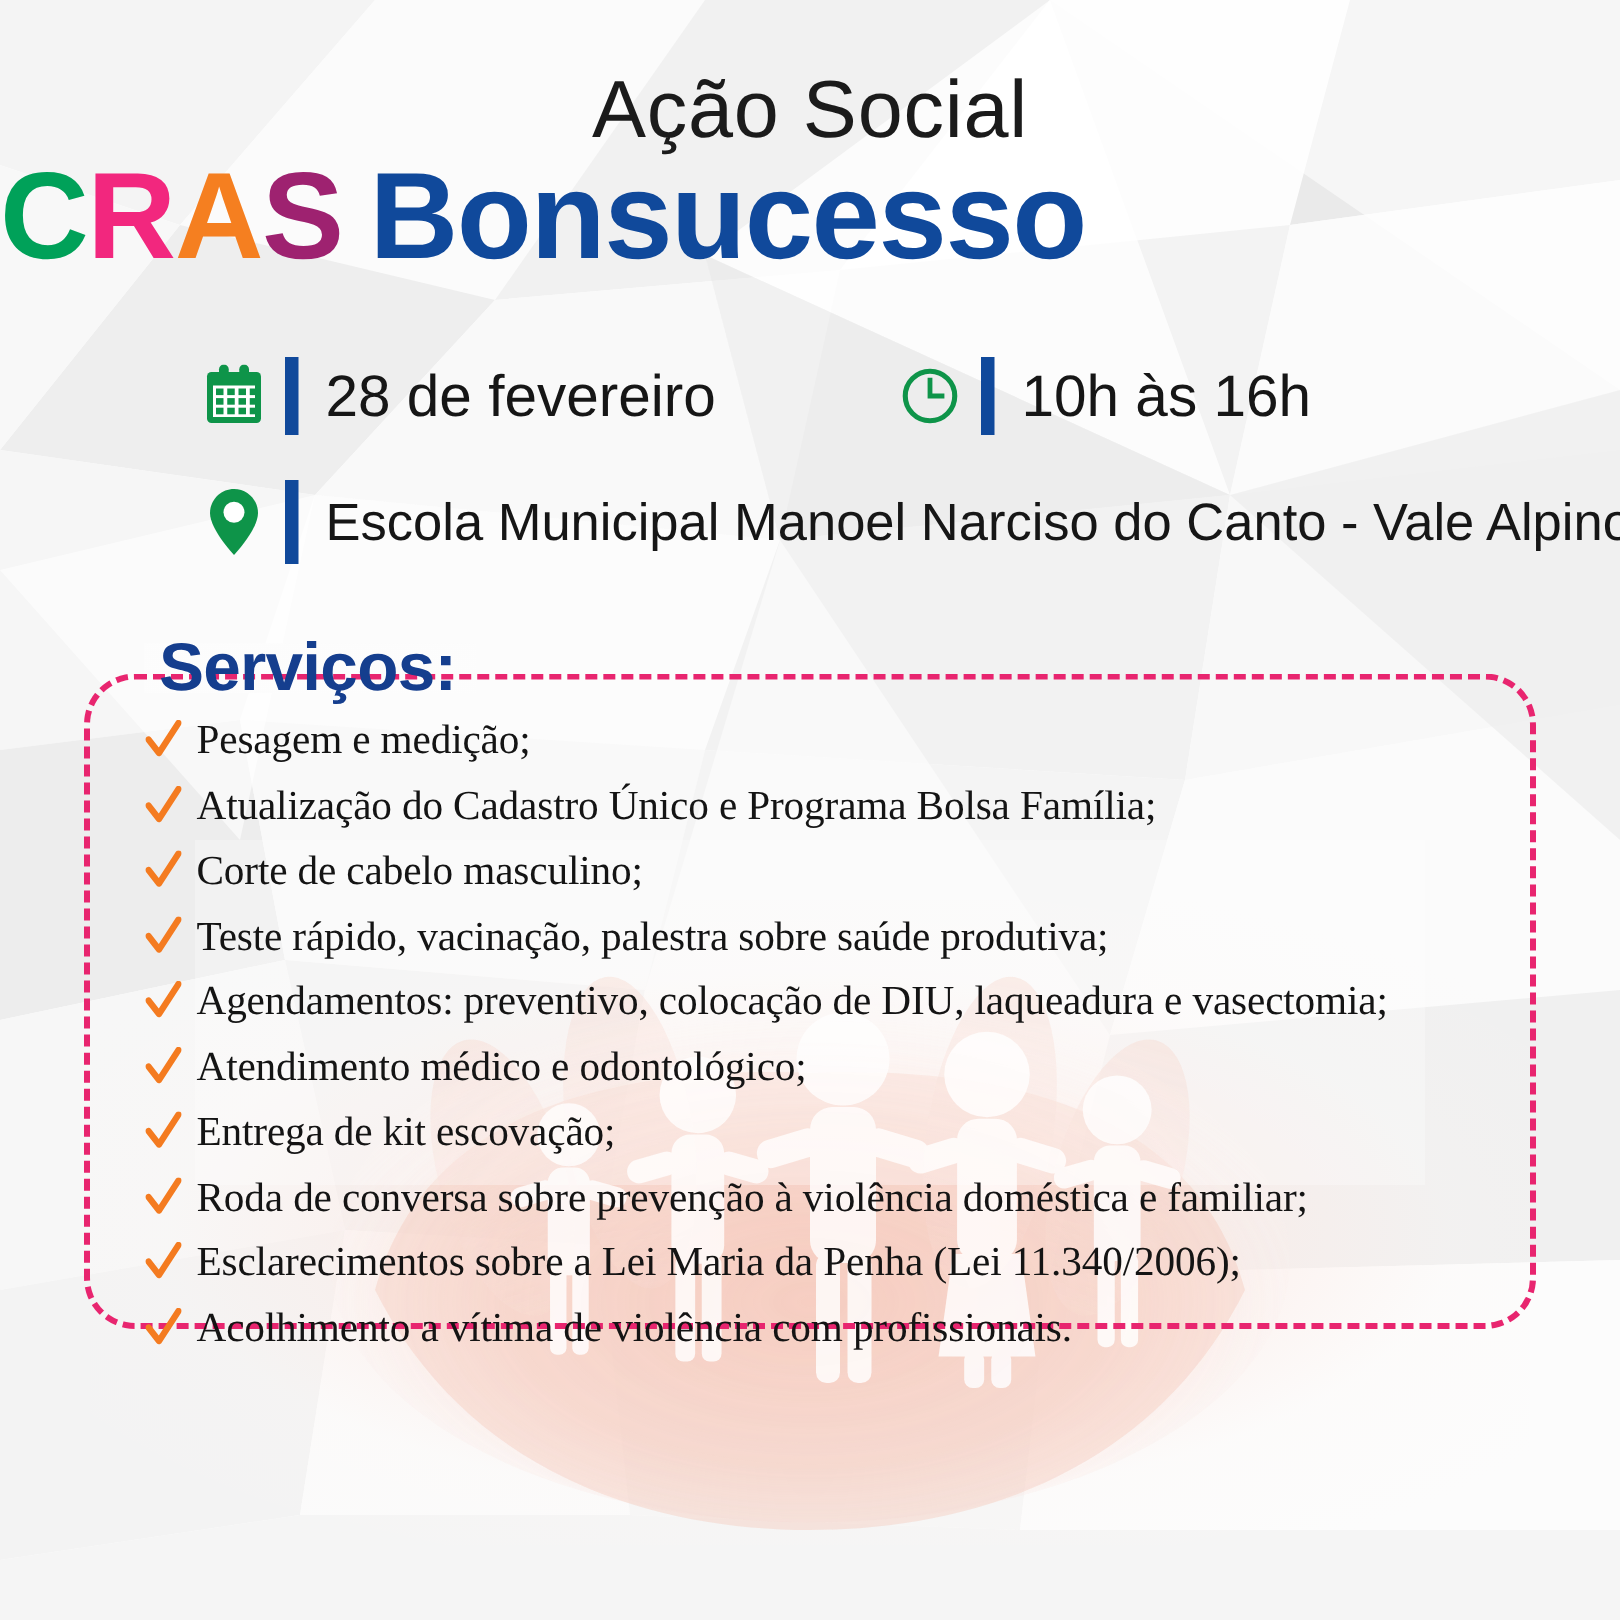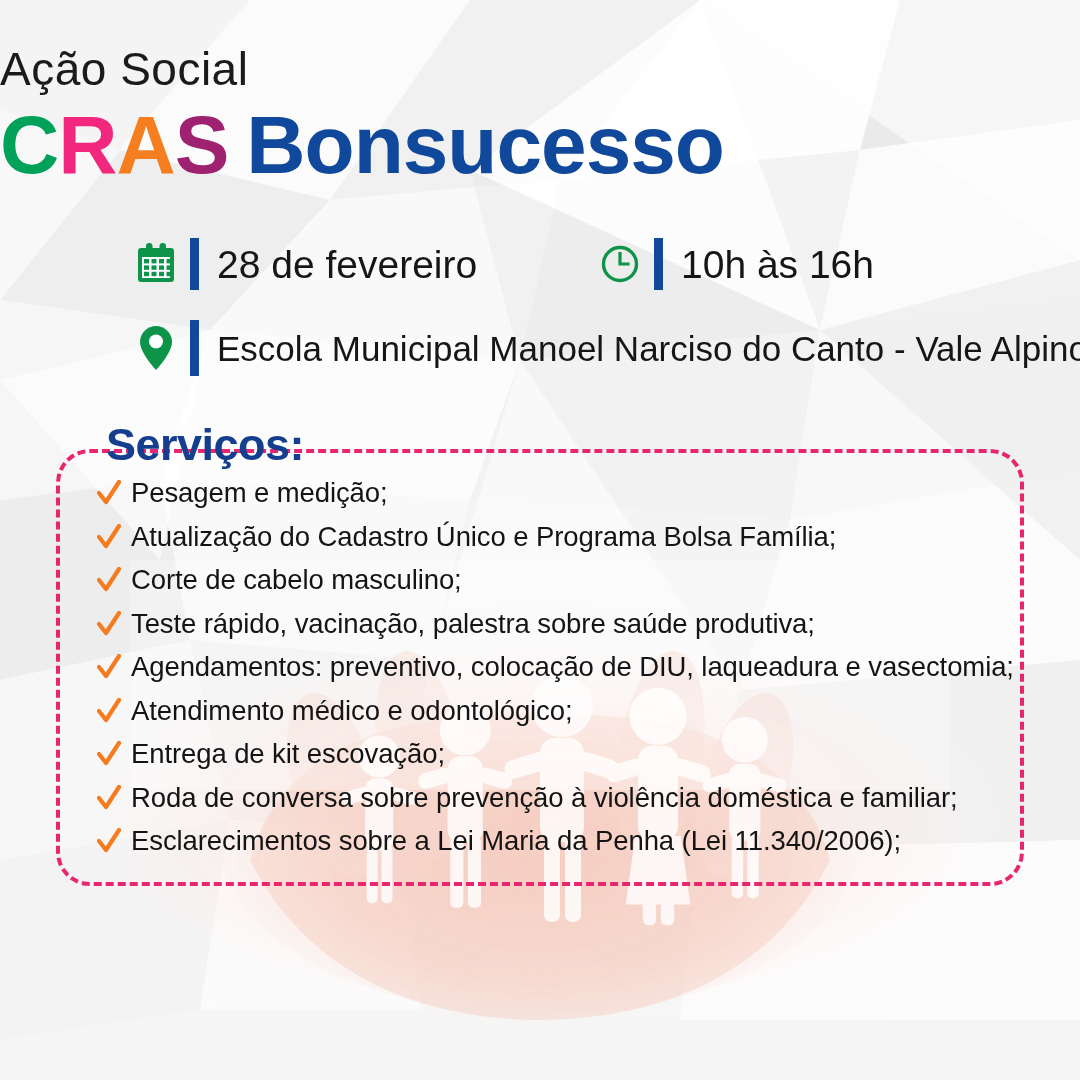--- a/index.html
+++ b/index.html
@@ -36,22 +36,22 @@
     z-index:1;
     background:radial-gradient(ellipse 62% 58% at 50% 52%, rgba(250,222,214,.92) 0%, rgba(252,235,230,.62) 45%, rgba(253,246,243,.18) 72%, rgba(255,255,255,0) 100%);
   }
 
   
   .content{position:relative;z-index:3;width:100%;height:100%;}
 
   
   .hdr-sub{
     position:absolute;left:0;right:0;top:46px;
-    text-align:left;
-    font-size:46px;
+    text-align:center;
+    font-size:54px;
     font-weight:400;
     color:#1b1b1b;
     letter-spacing:.5px;
     line-height:1;
   }
   .hdr-main{
     position:absolute;left:0;right:0;top:104px;
     text-align:left;
     font-size:82px;
     font-weight:bold;
@@ -115,20 +115,21 @@
     position:absolute;
     left:0;top:8px;bottom:6px;right:0;
     background:linear-gradient(90deg, rgba(252,252,252,.93), rgba(252,252,252,.93));
     z-index:-1;
   }
 
   .svc-list{
     position:absolute;
     left:96px;top:478px;
     width:930px;
+    font-family:Liberation Serif, serif;
   }
   .svc-item{
     display:flex;
     align-items:flex-start;
     margin-bottom:11.5px;
     height:32px;
   }
   .check{
     width:26px;height:30px;flex:0 0 auto;
     margin-right:9px;
@@ -411,20 +412,28 @@
           <span class="svc-txt">Roda de conversa sobre prevenção à violência doméstica e familiar;</span>
         </div>
         <div class="svc-item">
           <span class="check">
             <svg width="24" height="26" viewBox="0 0 24 26">
               <path d="M2 13 L9 22 L22 2" fill="none" stroke="#F47B20" stroke-width="4.2" stroke-linecap="round" stroke-linejoin="round"></path>
             </svg>
           </span>
           <span class="svc-txt">Esclarecimentos sobre a Lei Maria da Penha (Lei 11.340/2006);</span>
         </div>
+        <div class="svc-item">
+          <span class="check">
+            <svg width="24" height="26" viewBox="0 0 24 26">
+              <path d="M2 13 L9 22 L22 2" fill="none" stroke="#F47B20" stroke-width="4.2" stroke-linecap="round" stroke-linejoin="round"></path>
+            </svg>
+          </span>
+          <span class="svc-txt">Acolhimento a vítima de violência com profissionais.</span>
+        </div>
       </div>
 
     <div class="footer">
 
       
 
       
       
       
       

